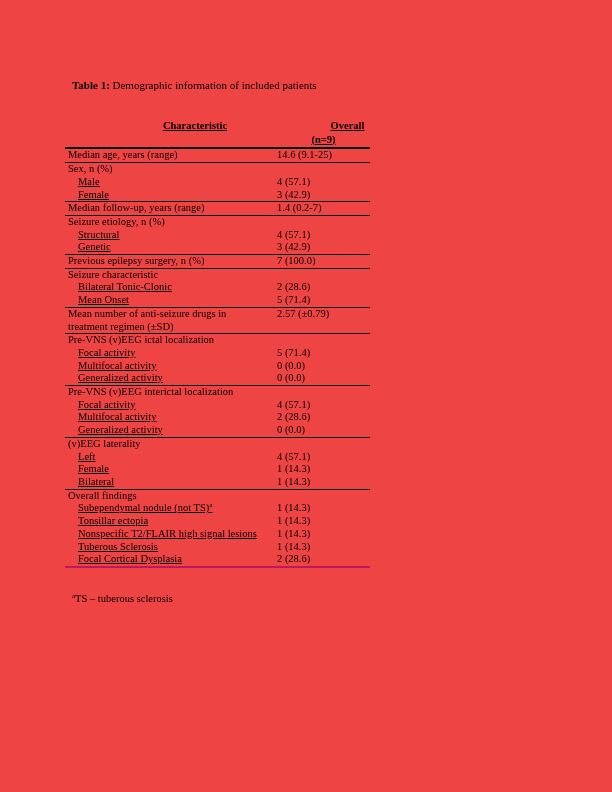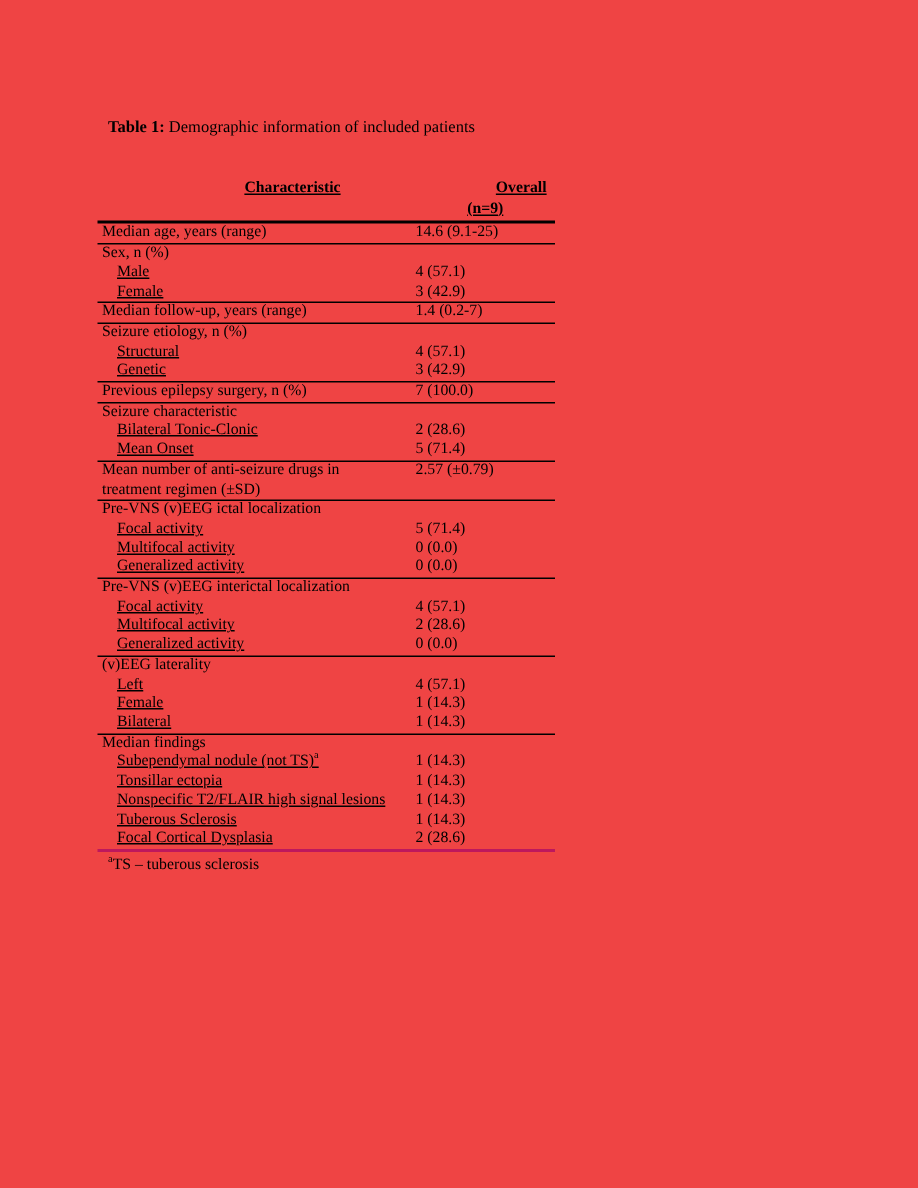--- a/index.html
+++ b/index.html
@@ -60,21 +60,21 @@
     width: 93px;
     text-align: left;
     font-size: 10.5px;
     line-height: 12.7px;
   }
   .rule  { border-bottom: 1.5px solid #000; }
   .thick { border-bottom: 2px solid #be185d; }
   sup { font-size: 7px; line-height: 0; }
   .footnote {
     position: absolute;
-    left: 72px; top: 570px;
+    left: 72px; top: 592px;
     margin: 0;
     font-size: 10.5px;
     line-height: 13px;
     text-align: center;
   }
 </style>
 </head>
 <body>
 
 <div class="page">
@@ -182,21 +182,21 @@
         </div>
         <div class="tbl-row">
           <div class="col-label indent">Female</div>
           <div class="col-value">1 (14.3)</div>
         </div>
         <div class="tbl-row rule">
           <div class="col-label indent">Bilateral</div>
           <div class="col-value">1 (14.3)</div>
         </div>
         <div class="tbl-row">
-          <div class="col-label">Median findings</div>
+          <div class="col-label">Overall findings</div>
           <div class="col-value"></div>
         </div>
         <div class="tbl-row">
           <div class="col-label indent">Subependymal nodule (not TS)<sup>a</sup></div>
           <div class="col-value">1 (14.3)</div>
         </div>
         <div class="tbl-row">
           <div class="col-label indent">Tonsillar ectopia</div>
           <div class="col-value">1 (14.3)</div>
         </div>

